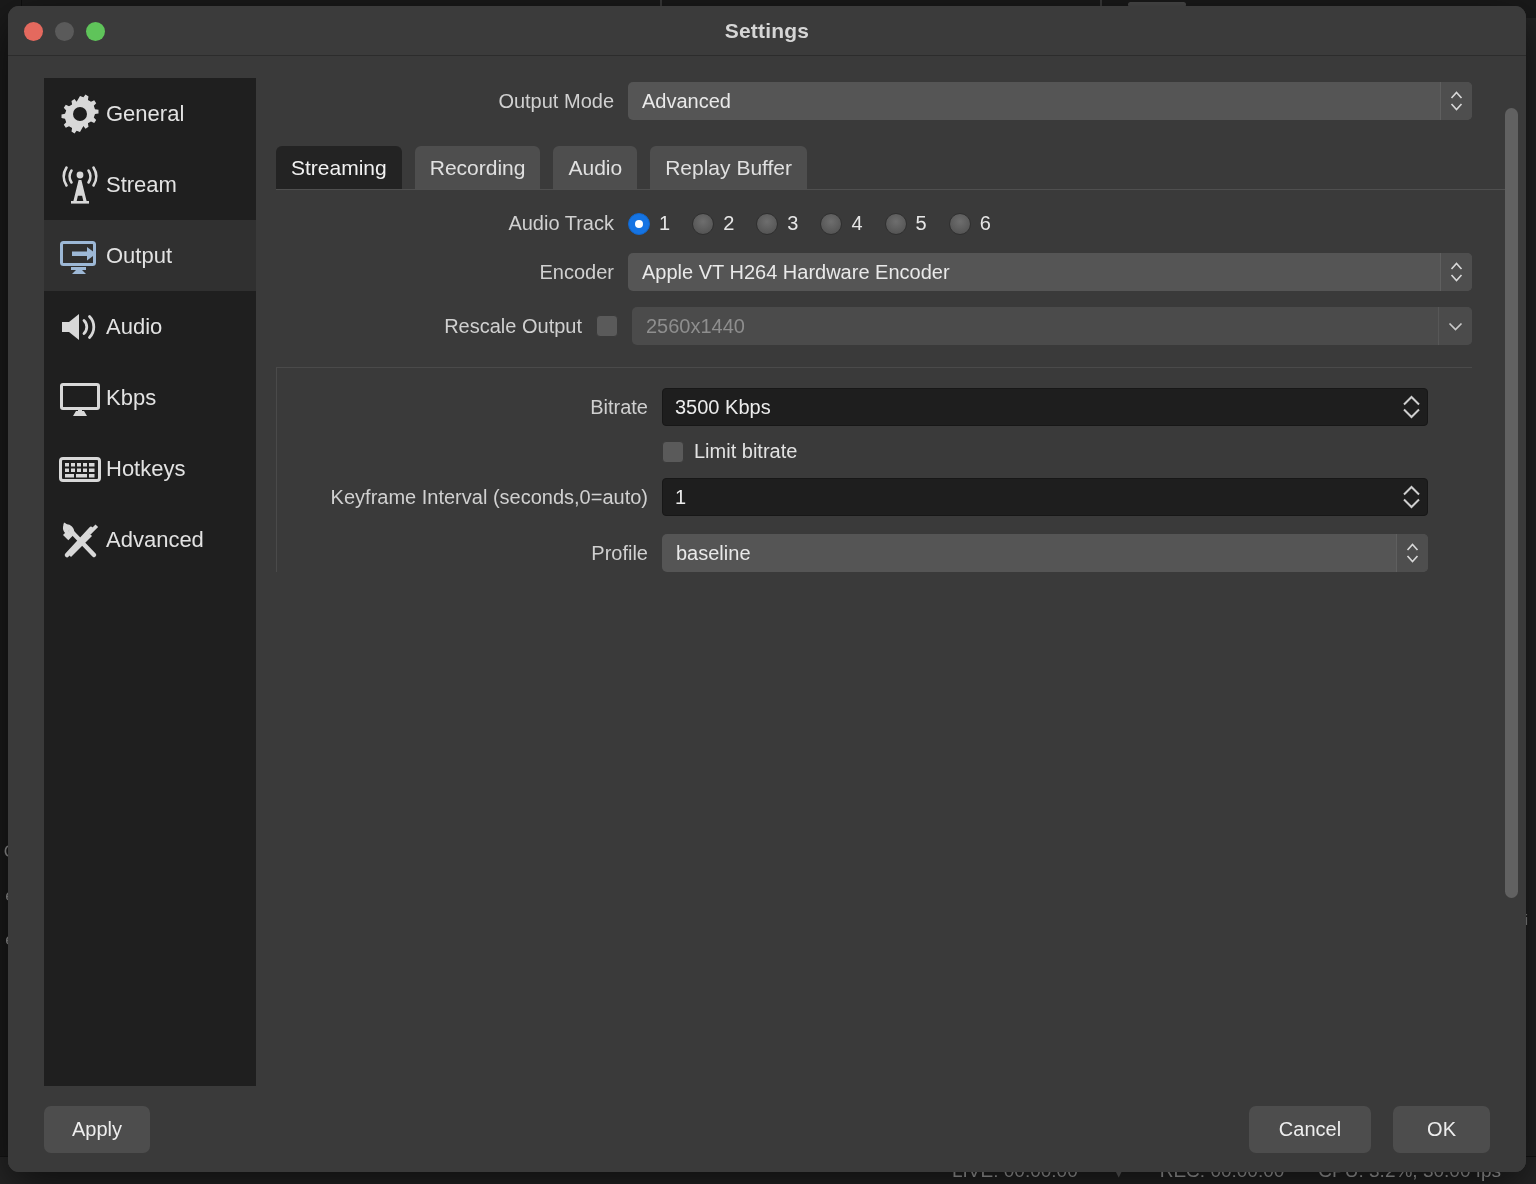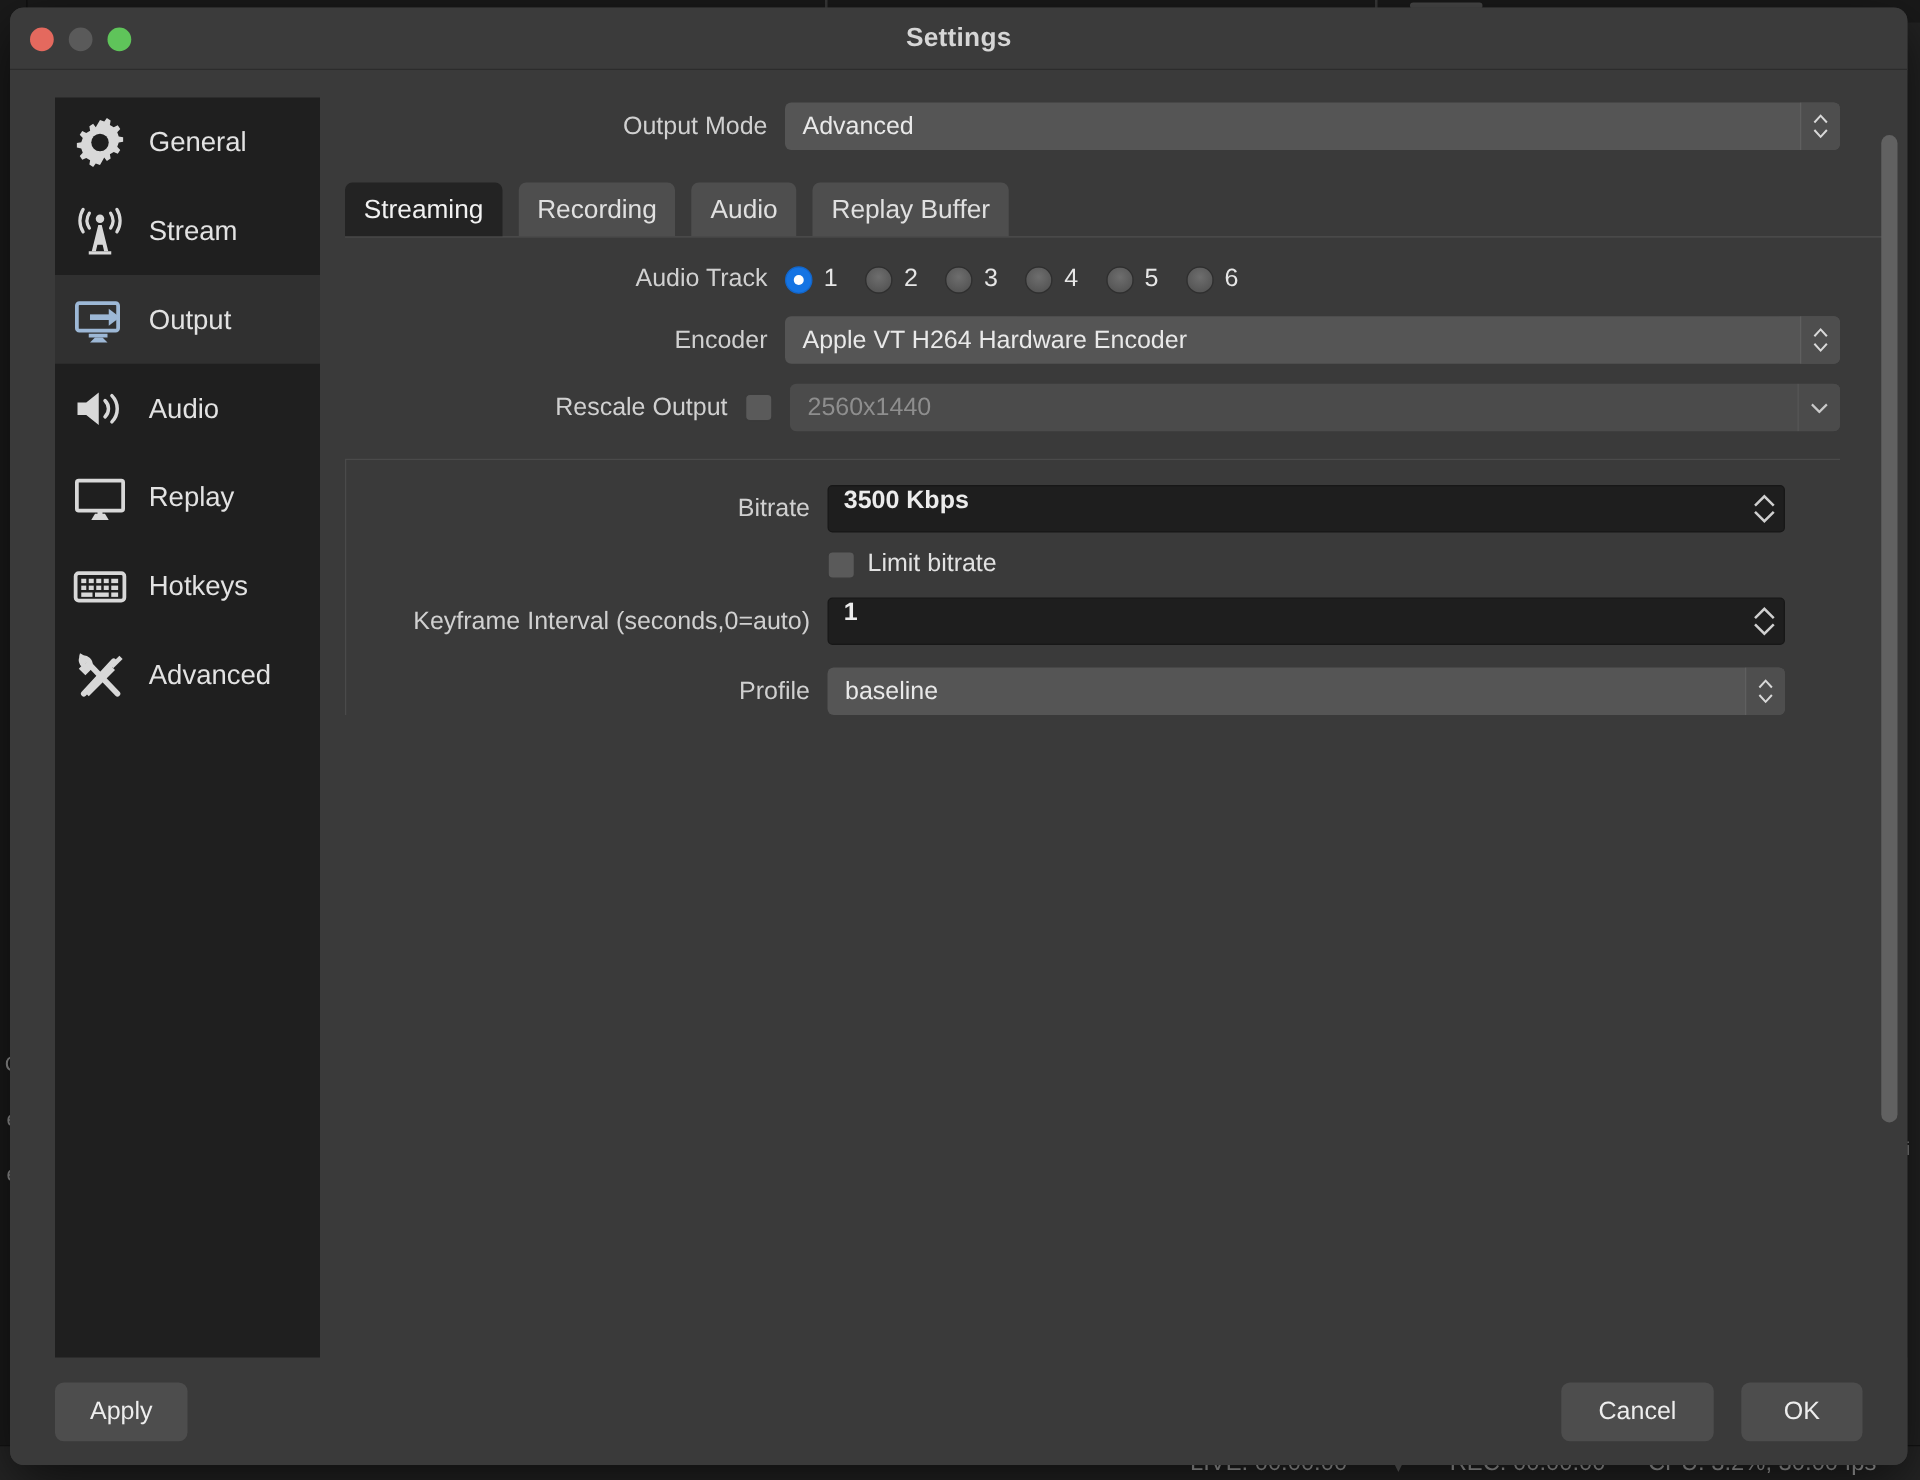--- a/index.html
+++ b/index.html
@@ -128,21 +128,21 @@
     width: 212px;
     flex: 0 0 212px;
     margin-left: 36px;
     background: #1f1f1f;
     padding-top: 0;
   }
   .side-item {
     height: 71px;
     display: flex;
     align-items: center;
-    gap: 15px;
+    gap: 2px;
     padding-left: 12px;
     cursor: default;
   }
   .side-item.active { background: #303030; }
   .side-label {
     color: #e2e2e2;
     font-size: 22px;
   }
   .side-icon {
     width: 48px; height: 44px;
@@ -301,28 +301,27 @@
   #profile-row { margin-top: 18px; }
   #profile-label { width: 354px; }
 
   
   .spinbox {
     position: relative;
     height: 38px;
     background: #1e1e1e;
     border: 1px solid #171717;
     border-radius: 4px;
-    display: flex; 
+    display: flex; align-items: center;
     padding: 0 40px 0 12px;
     color: #ececec;
     font-size: 20px;
     flex: 1 1 auto;
     min-width: 0;
     cursor: text;
-    font-weight: bold;
   }
   .spinbox .spin-btns {
     position: absolute;
     right: 6px; top: 0; bottom: 0;
     display: flex; flex-direction: column;
     align-items: center; justify-content: center;
     gap: 2px;
     color: #cfcfcf;
   }
   .spinbox .spin-btns svg { display: block; }
@@ -470,21 +469,21 @@
       </div>
 
       <div class="side-item">
         <span class="side-icon">
           <svg width="44" height="44" viewBox="0 0 44 44">
             <rect x="3.5" y="8.5" width="37" height="24" rx="1.5" fill="none" stroke="#d8d8d8" stroke-width="3"></rect>
             <rect x="20" y="32" width="4" height="4" fill="#d8d8d8"></rect>
             <path d="M15 40l3-5h8l3 5z" fill="#d8d8d8"></path>
           </svg>
         </span>
-        <span class="side-label">Replay</span>
+        <span class="side-label">Kbps</span>
       </div>
 
       <div class="side-item">
         <span class="side-icon">
           <svg width="44" height="44" viewBox="0 0 44 44">
             <rect x="2.5" y="11.5" width="39" height="22" rx="2.5" fill="none" stroke="#d8d8d8" stroke-width="3"></rect>
             <g fill="#d8d8d8">
               <rect x="7" y="16" width="4" height="3.5"></rect>
               <rect x="13" y="16" width="4" height="3.5"></rect>
               <rect x="19" y="16" width="4" height="3.5"></rect>

